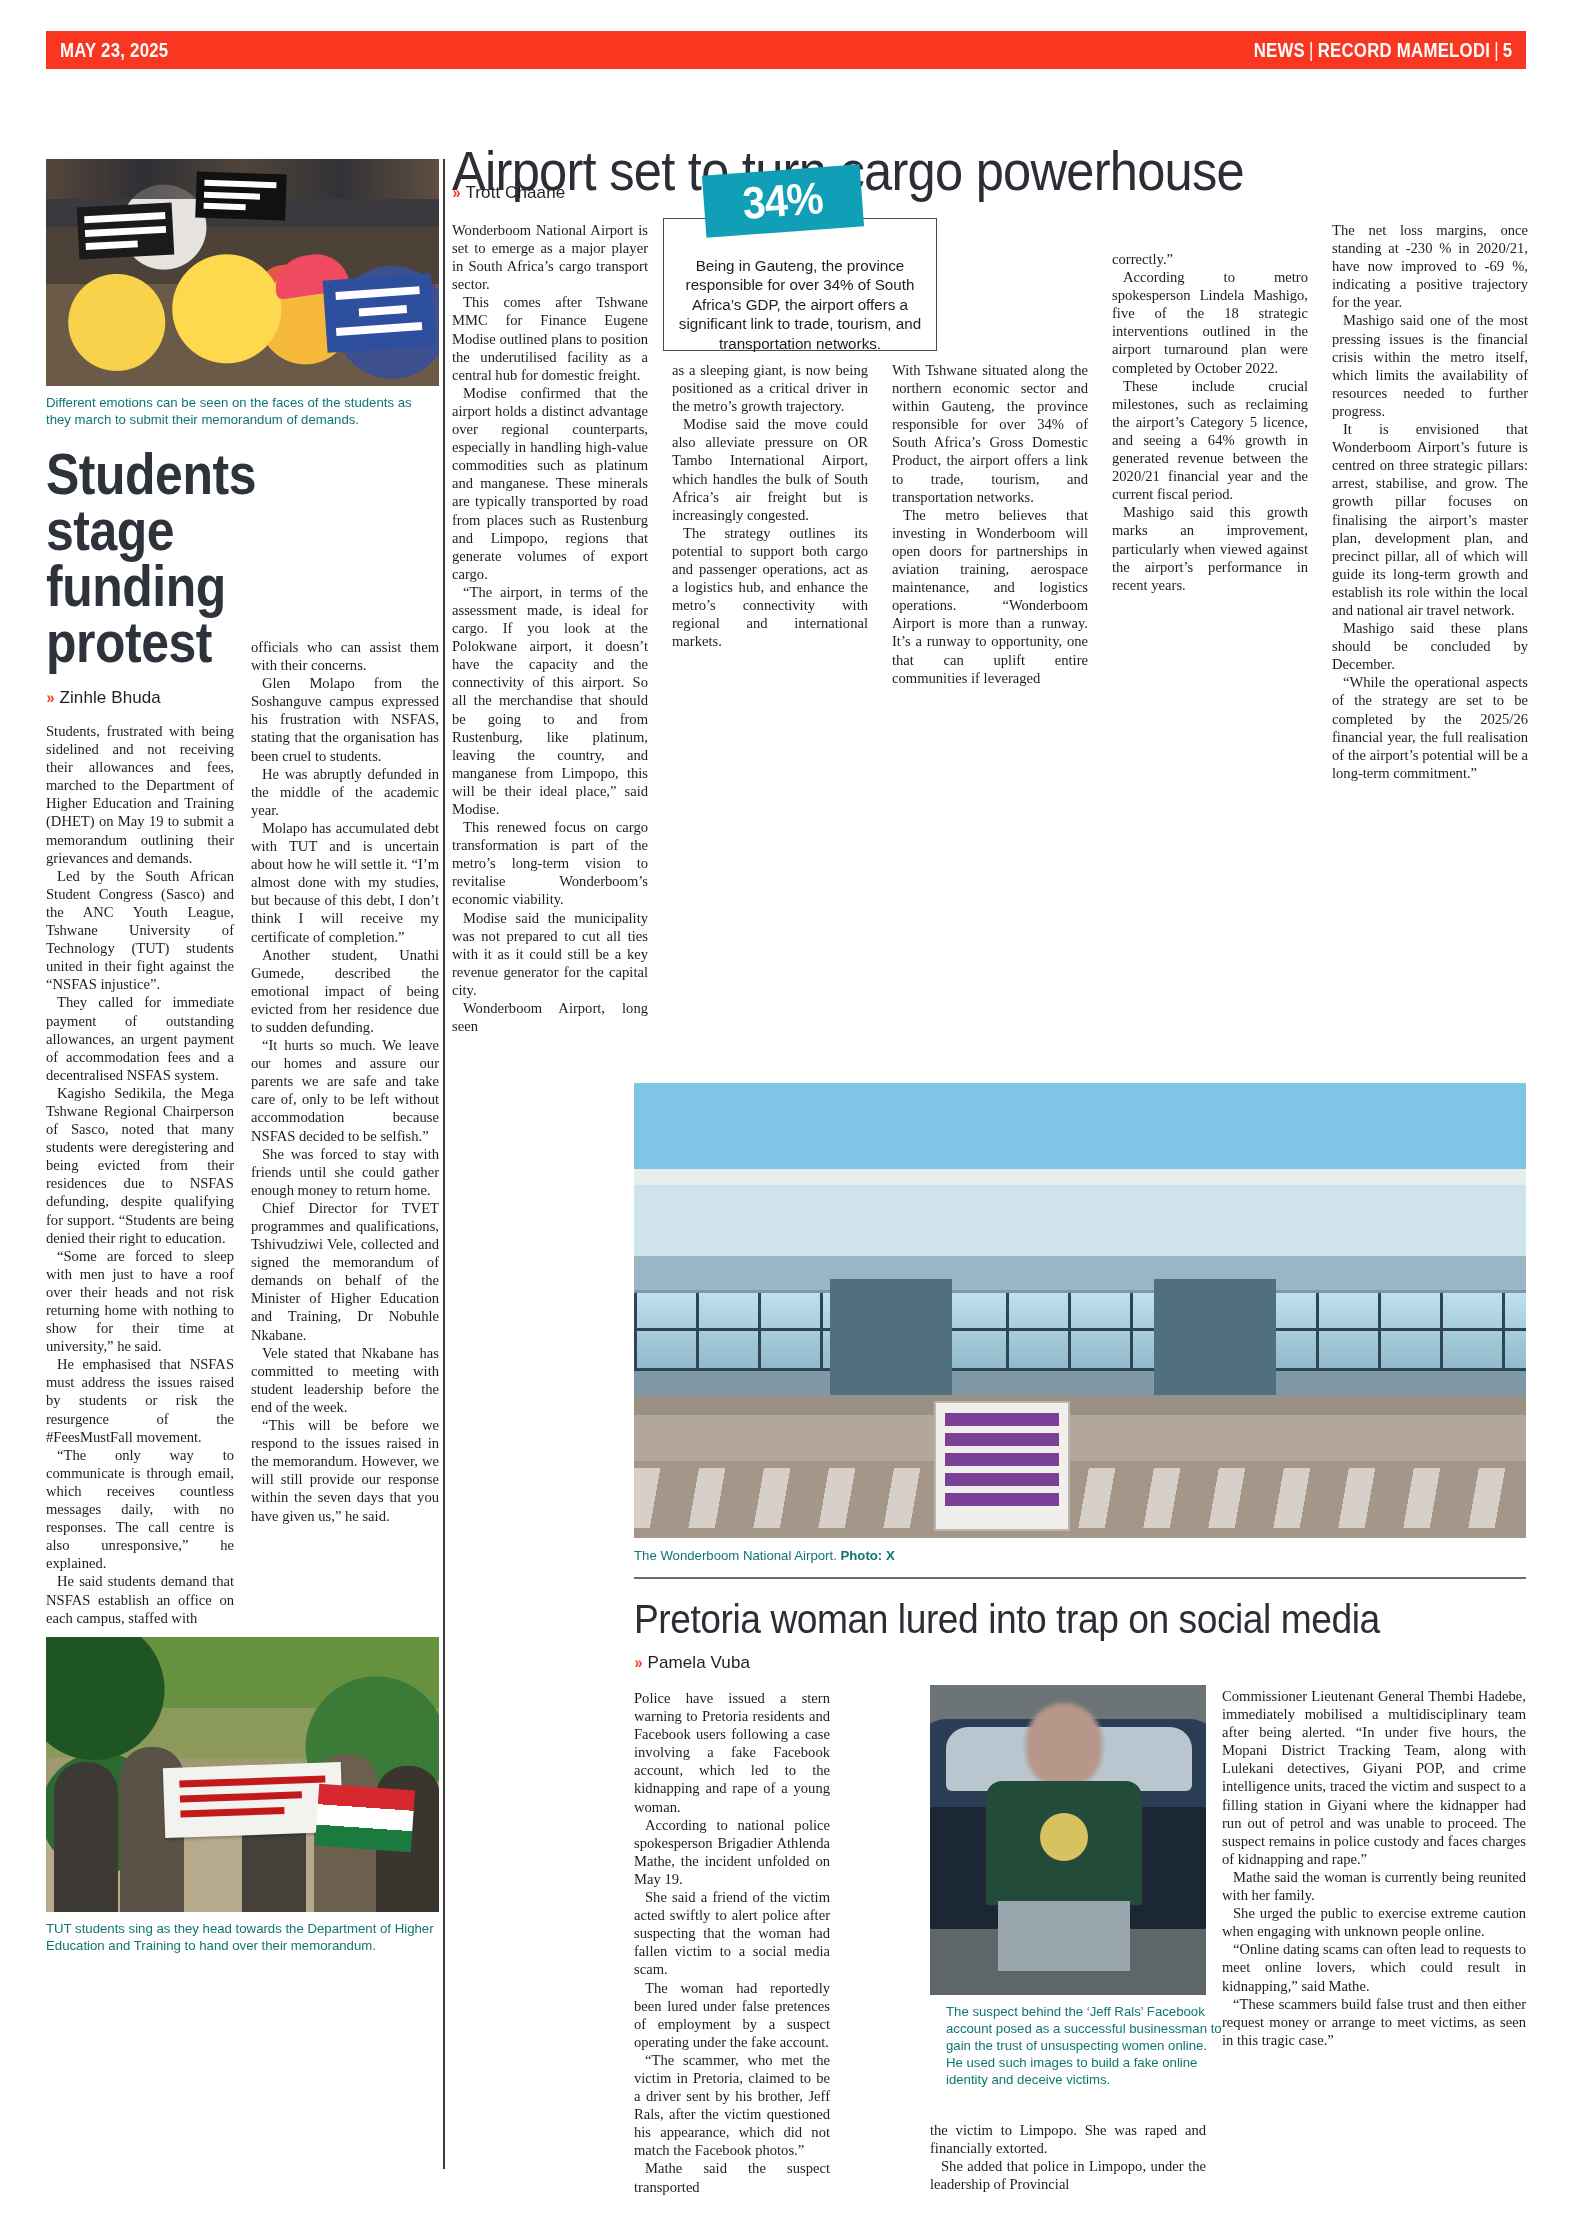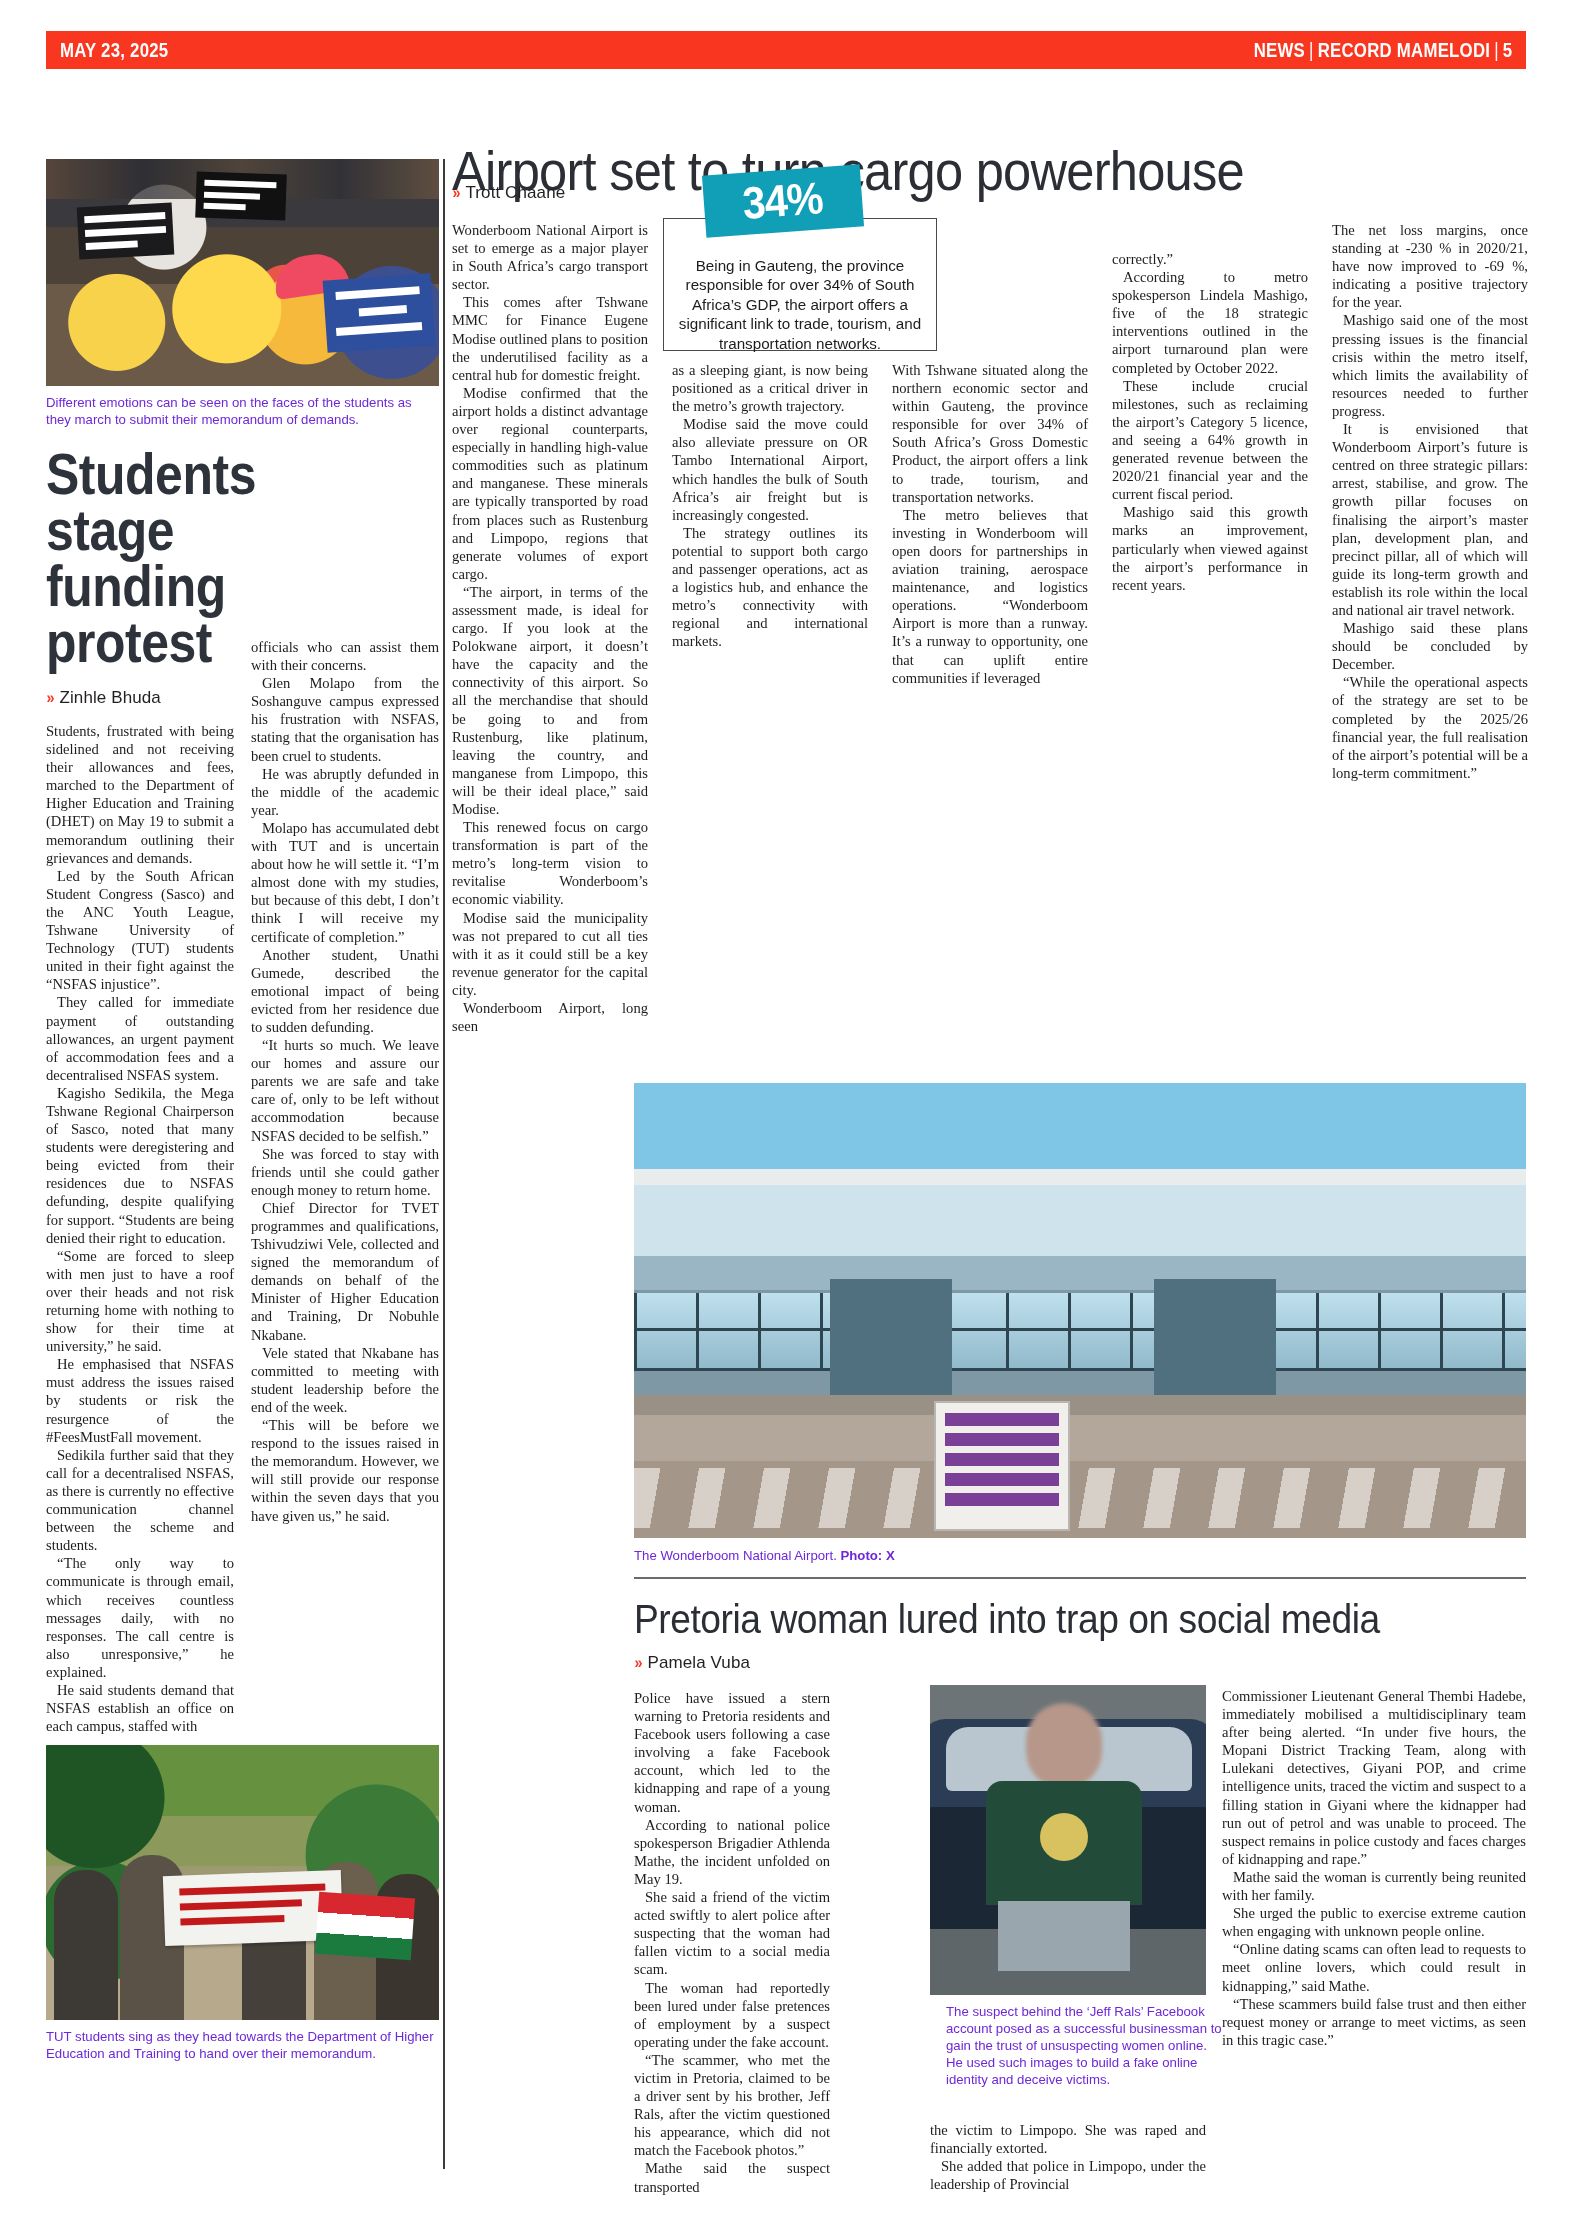--- a/index.html
+++ b/index.html
@@ -30,21 +30,21 @@
   .serif-body{
     font-family:Liberation Serif, serif;
     font-size:14.6px;line-height:18.1px;text-align:justify;
     color:#1d1d1f;
   }
   .serif-body p{margin:0;text-indent:11px;}
   .serif-body p.first{text-indent:0;}
 
   .caption{
     font-family:"Liberation Sans", sans-serif;
-    font-size:13.2px;line-height:17px;color:#6d28d9;
+    font-size:13.2px;line-height:17px;color:#0f766e;
   }
   .caption b{font-weight:bold;}
 
   .byline{
     font-family:"Liberation Sans", sans-serif;
     font-size:17px;color:#231f20;display:flex;align-items:center;gap:7px;
     letter-spacing:.1px;
   }
   .chev{color:#f9361f;font-weight:bold;font-size:17px;letter-spacing:-3px;
         transform:scaleX(.85);display:inline-block;}
@@ -327,21 +327,20 @@
     </div>
 
     <div style="display:flex;gap:17px;margin-top:14px;">
       <div class="serif-body" style="width:188px;">
         <p class="first">Students, frustrated with being sidelined and not receiving their allowances and fees, marched to the Department of Higher Education and Training (DHET) on May 19 to submit a memorandum outlining their grievances and demands.</p>
         <p>Led by the South African Student Congress (Sasco) and the ANC Youth League, Tshwane University of Technology (TUT) students united in their fight against the “NSFAS injustice”.</p>
         <p>They called for immediate payment of outstanding allowances, an urgent payment of accommodation fees and a decentralised NSFAS system.</p>
         <p>Kagisho Sedikila, the Mega Tshwane Regional Chairperson of Sasco, noted that many students were deregistering and being evicted from their residences due to NSFAS defunding, despite qualifying for support. “Students are being denied their right to education.</p>
         <p>“Some are forced to sleep with men just to have a roof over their heads and not risk returning home with nothing to show for their time at university,” he said.</p>
         <p>He emphasised that NSFAS must address the issues raised by students or risk the resurgence of the #FeesMustFall movement.</p>
-        <p>Sedikila further said that they call for a decentralised NSFAS, as there is currently no effective communication channel between the scheme and students.</p>
         <p>“The only way to communicate is through email, which receives countless messages daily, with no responses. The call centre is also unresponsive,” he explained.</p>
         <p>He said students demand that NSFAS establish an office on each campus, staffed with</p>
       </div>
       <div class="serif-body" style="width:188px;margin-top:-84px;">
         <p class="first">officials who can assist them with their concerns.</p>
         <p>Glen Molapo from the Soshanguve campus expressed his frustration with NSFAS, stating that the organisation has been cruel to students.</p>
         <p>He was abruptly defunded in the middle of the academic year.</p>
         <p>Molapo has accumulated debt with TUT and is uncertain about how he will settle it. “I’m almost done with my studies, but because of this debt, I don’t think I will receive my certificate of completion.”</p>
         <p>Another student, Unathi Gumede, described the emotional impact of being evicted from her residence due to sudden defunding.</p>
         <p>“It hurts so much. We leave our homes and assure our parents we are safe and take care of, only to be left without accommodation because NSFAS decided to be selfish.”</p>

